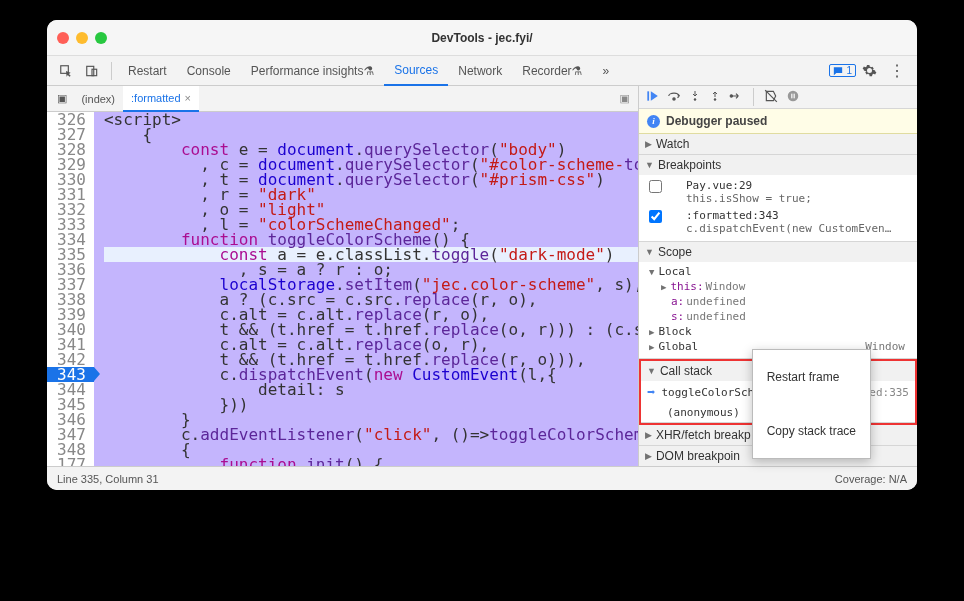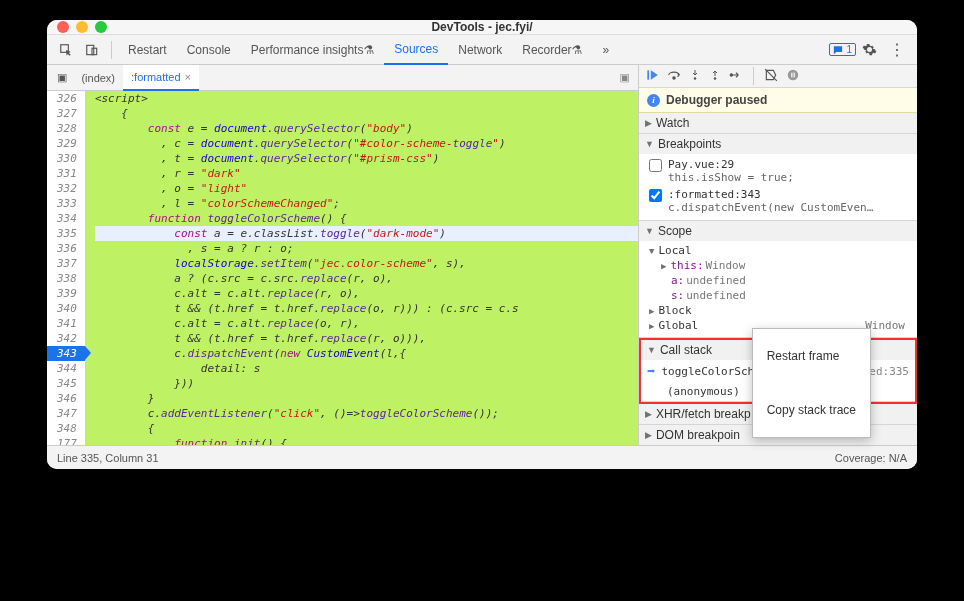--- a/index.html
+++ b/index.html
@@ -1,37 +1,37 @@
 <!DOCTYPE html>
 <html><head>
 <meta charset="utf-8">
 <style>
 * { margin: 0; padding: 0; box-sizing: border-box; }
 body { background: #000; font-family: -apple-system, BlinkMacSystemFont, "Segoe UI", Helvetica, Arial, sans-serif; font-size: 12px; color: #333; display: flex; justify-content: center; align-items: flex-start; padding-top: 20px; }
 .window { width: 870px; background: #fff; border-radius: 10px; box-shadow: 0 6px 30px rgba(0,0,0,0.5); overflow: hidden; position: relative; }
-.titlebar { height: 15px; background: #f6f6f6; display: flex; align-items: center; padding: 0 10px; border-bottom: 1px solid #ddd; position: relative; }
+.titlebar { height: 36px; background: #f6f6f6; display: flex; align-items: center; padding: 0 10px; border-bottom: 1px solid #ddd; position: relative; }
 .traffic { display: flex; gap: 7px; }
 .dot { width: 12px; height: 12px; border-radius: 50%; }
 .dot.red { background: #ff5f57; }
 .dot.yellow { background: #febc2e; }
 .dot.green { background: #28c840; }
 .title { position: absolute; left: 0; right: 0; text-align: center; font-weight: 600; color: #333; }
 .tabbar { display: flex; align-items: center; height: 30px; border-bottom: 1px solid #ccc; padding: 0 6px; background: #f3f3f3; }
 .tabbar .ico { padding: 0 6px; color: #555; display:flex; align-items:center; }
 .tab { padding: 0 10px; height: 30px; display: flex; align-items: center; color: #555; cursor: pointer; }
 .tab.active { color: #1a73e8; border-bottom: 2px solid #1a73e8; }
 .tabbar .spacer { flex: 1; }
 .tabbar svg { display:block; }
 .main { display: flex; height: 380px; }
 .left { flex: 1; display: flex; flex-direction: column; border-right: 1px solid #ccc; min-width: 0; }
 .filetabs { display: flex; align-items: center; height: 26px; border-bottom: 1px solid #ccc; background: #f3f3f3; padding: 0 4px; font-size: 11px; }
 .filetabs .ft { padding: 0 8px; height: 26px; display: flex; align-items: center; gap: 4px; color: #555; }
 .filetabs .ft.active { color: #1a73e8; border-bottom: 2px solid #1a73e8; background:#fff; }
 .filetabs .closex { color: #888; }
-.code { flex: 1; overflow: hidden; font-family: Menlo, Consolas, monospace; font-size: 11px; line-height: 15px; background: #bef264; display: flex; font-style: italic; }
+.code { flex: 1; overflow: hidden; font-family: Menlo, Consolas, monospace; font-size: 16px; line-height: 15px; background: #c4b5fd; display: flex; }
 .gutter { text-align: right; color: #888; background: #fff; user-select: none; }
 .gutter .ln { padding: 0 8px 0 10px; display:block; }
 .gutter .ln.hl { background: #1a73e8; color: #fff; }
 .gutter .ln.hl::after { content:""; display:inline-block; }
 .gutter .ln.hl { position: relative; }
 .gutter .ln.hl::before { content:""; position:absolute; right:-6px; top:0; border-top:7.5px solid transparent; border-bottom:7.5px solid transparent; border-left:6px solid #1a73e8; }
 .lines { flex: 1; padding-left: 10px; white-space: pre; overflow: hidden; }
 .lines .cl { display:block; height:15px; }
 .lines .cl.exec { background: #e8f0fe; }
 .k { color: #aa0d91; }
@@ -41,21 +41,21 @@
 .right { width: 278px; display: flex; flex-direction: column; background: #fff; overflow: hidden; }
 .dbgtools { height: 26px; border-bottom: 1px solid #d6d6d6; background: #f3f3f3; display: flex; align-items: center; padding: 0 6px; gap: 8px; color: #555; }
 .dbgtools .resume { color:#4285f4; }
 .dbgtools .sep { width:1px; height:18px; background:#ccc; margin:0 2px; }
 .paused { background: #fffde7; border-bottom: 1px solid #e0dca0; padding: 5px 8px; display:flex; align-items:center; gap:6px; color:#333; }
 .paused .ic { width:13px; height:13px; border-radius:50%; background:#4285f4; color:#fff; font-size:9px; font-weight:bold; display:flex; align-items:center; justify-content:center; font-family: serif; font-style: italic; }
 .section { border-bottom: 1px solid #d6d6d6; }
 .sechead { padding: 3px 6px; display: flex; align-items: center; gap: 4px; background: #f1f1f1; color: #333; cursor: pointer; }
 .tri { font-size: 9px; color: #727272; }
 .secbody { padding: 2px 0 4px 4px; font-family: Menlo, Consolas, monospace; font-size: 11px; }
-.bp { display: flex; align-items: flex-start; gap: 6px; padding: 2px 6px; }
+.bp { display: flex; align-items: flex-start; gap: 24px; padding: 2px 6px; }
 .bp input { margin-top:1px; }
 .bp .bpl { display:flex; flex-direction:column; }
 .bp .sub { color: #666; padding-left: 0; }
 .scline { padding: 1px 6px 1px 14px; display:flex; align-items:center; gap: 2px; }
 .scline .val { color: #777; }
 .scline .tri2 { font-size:9px; color:#727272; margin-right:2px; }
 .scright { margin-left:auto; color:#777; padding-right:6px; }
 .callstack-hl { border: 2px solid #e33; }
 .cs-row { display: flex; align-items: center; padding: 3px 6px; gap: 6px; }
 .cs-row .arrow { color: #4285f4; font-size: 14px; }

